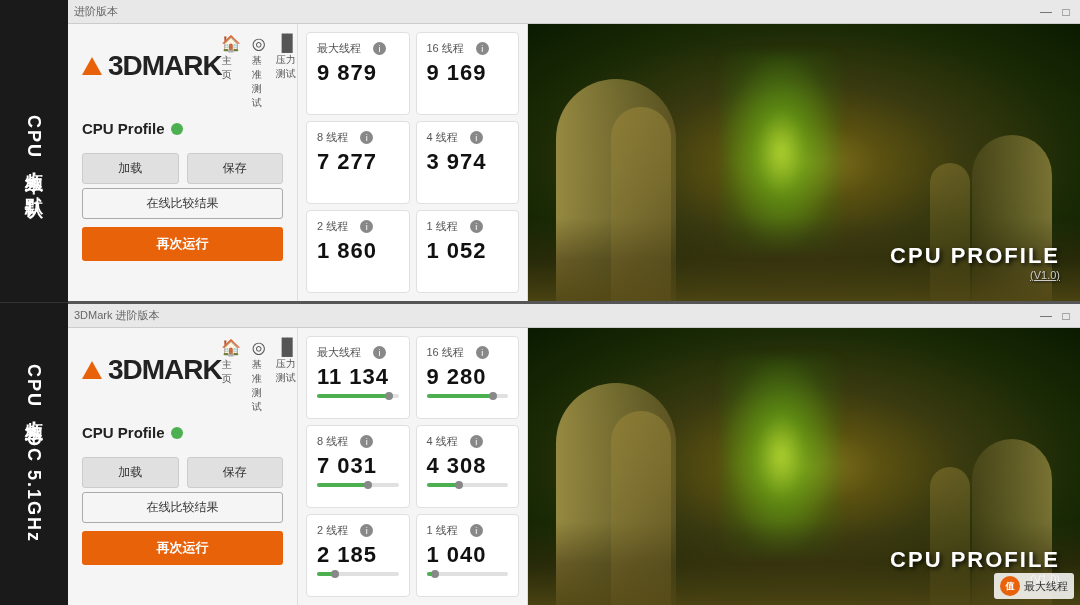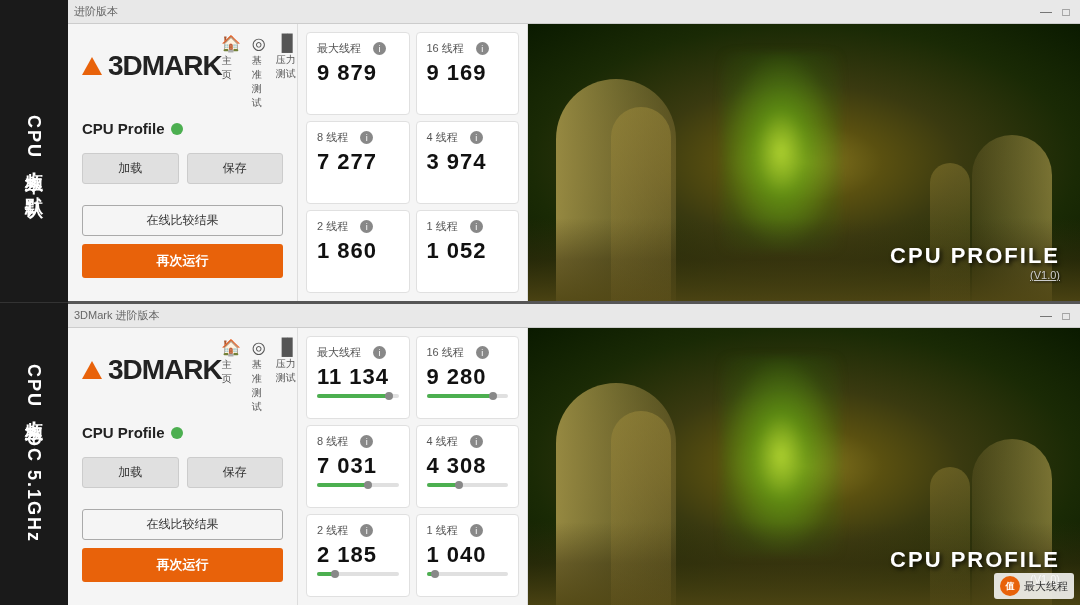--- a/index.html
+++ b/index.html
@@ -100,21 +100,21 @@
     .green-dot {
       width: 12px;
       height: 12px;
       background: #4CAF50;
       border-radius: 50%;
     }
 
     .sidebar-buttons {
       display: flex;
       gap: 8px;
-      margin-bottom: 21px;
+      margin-bottom: 4px;
     }
 
     .btn-gray {
       flex: 1;
       padding: 6px 0;
       background: #e0e0e0;
       border: 1px solid #ccc;
       border-radius: 3px;
       font-size: 12px;
       color: #333;

